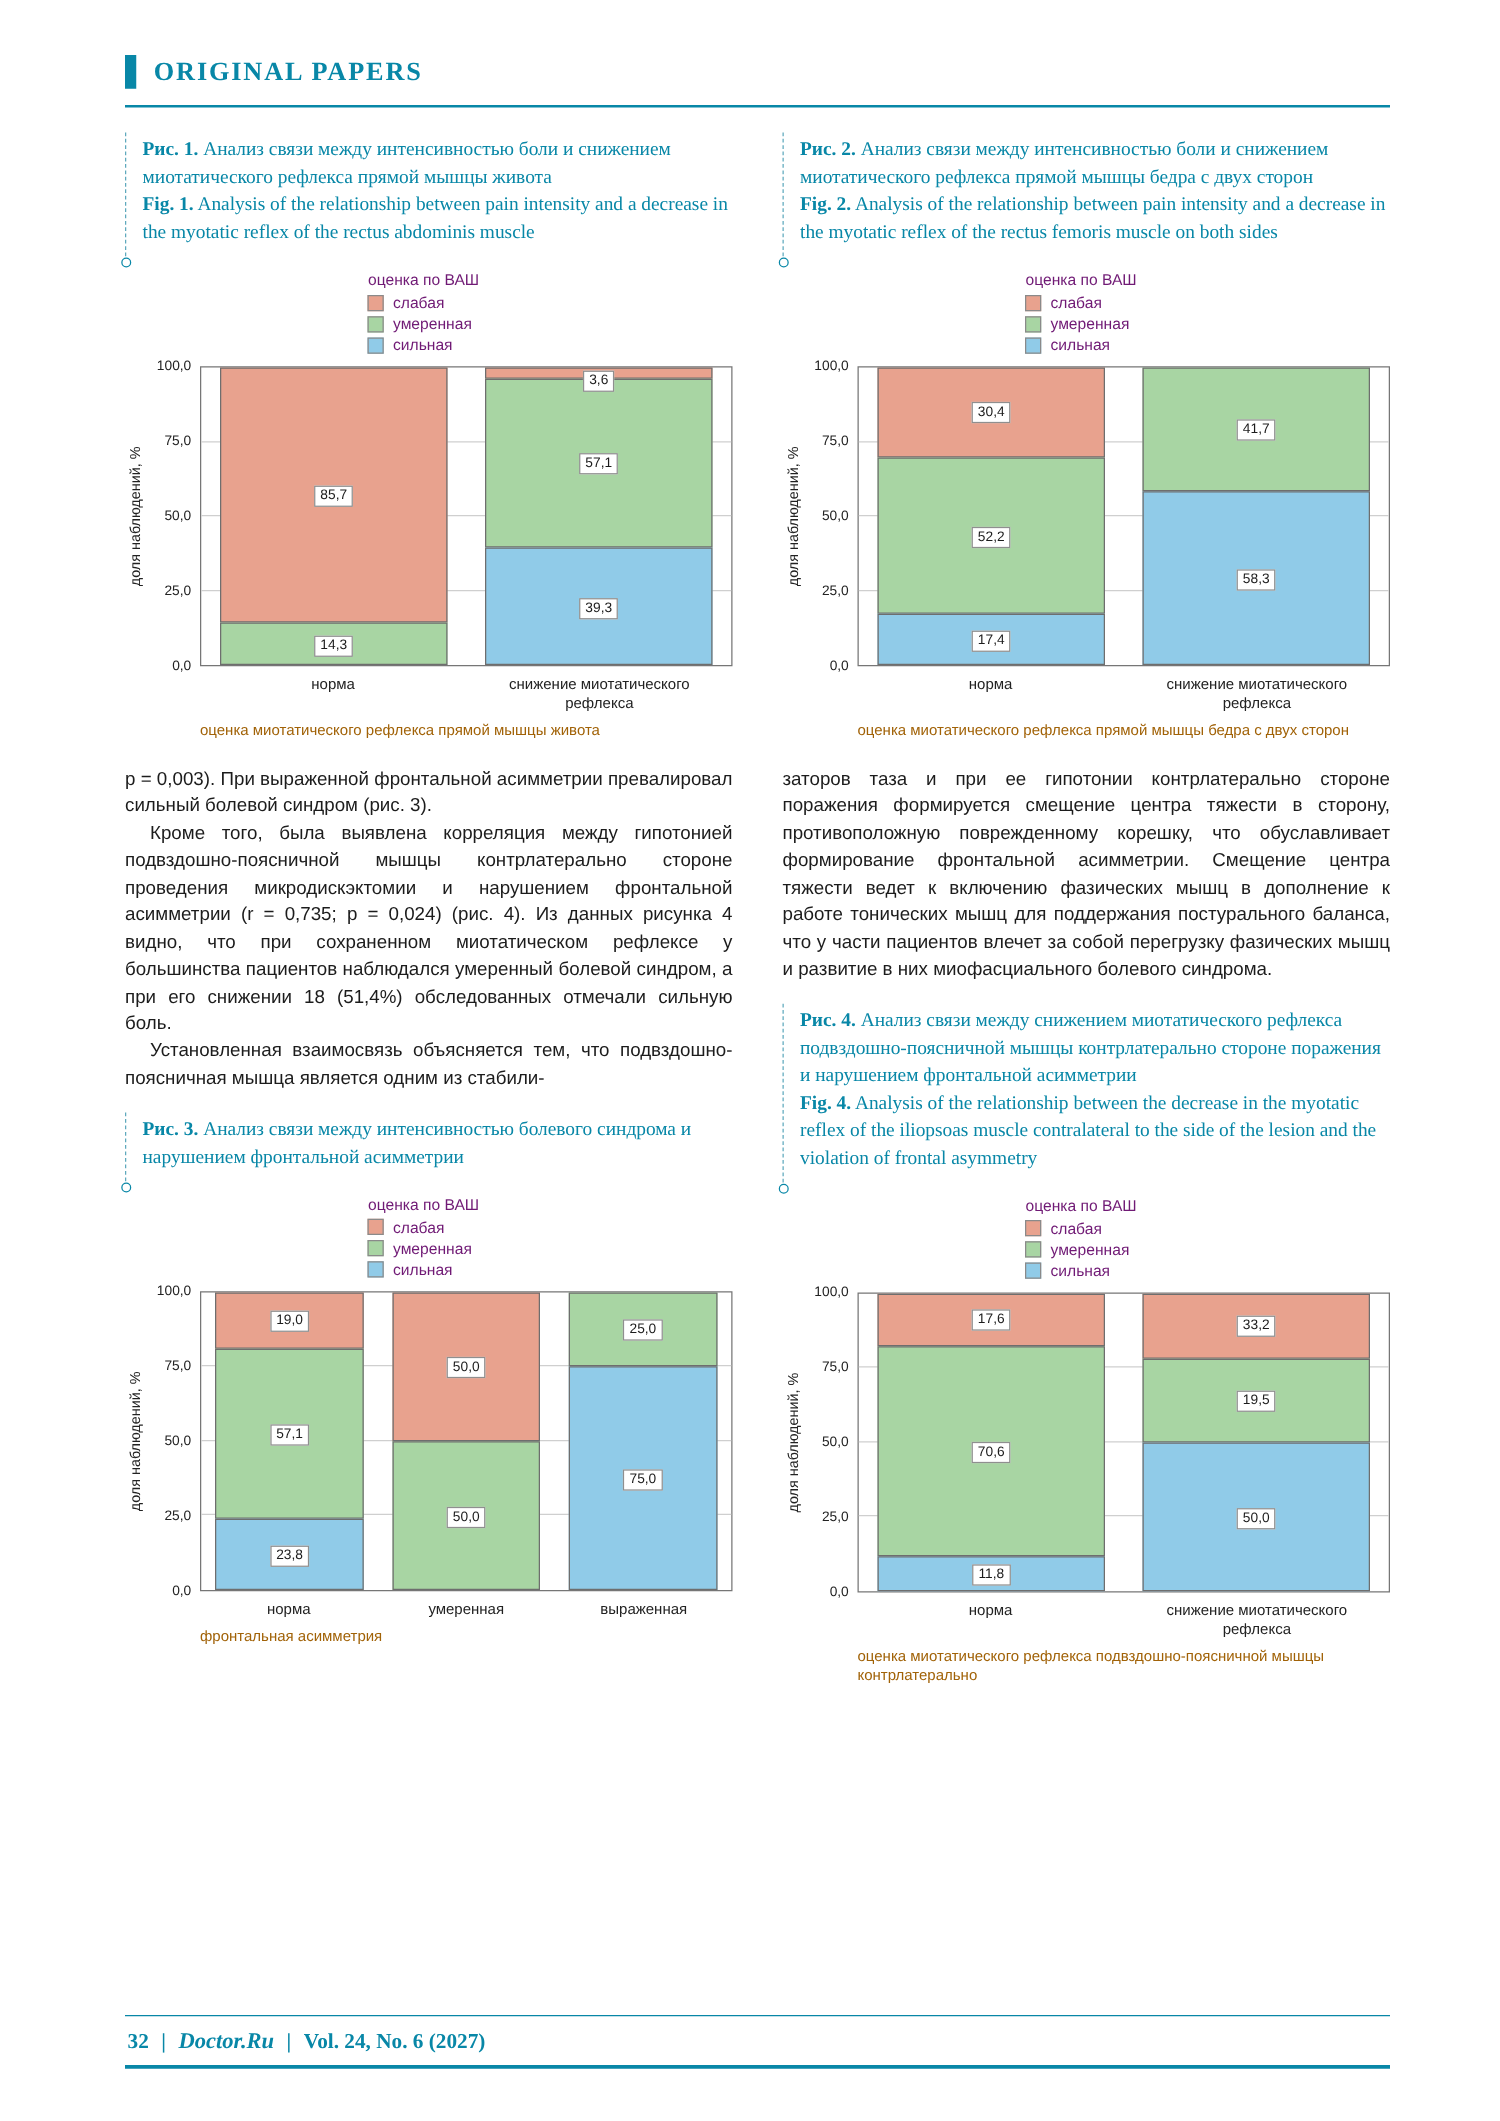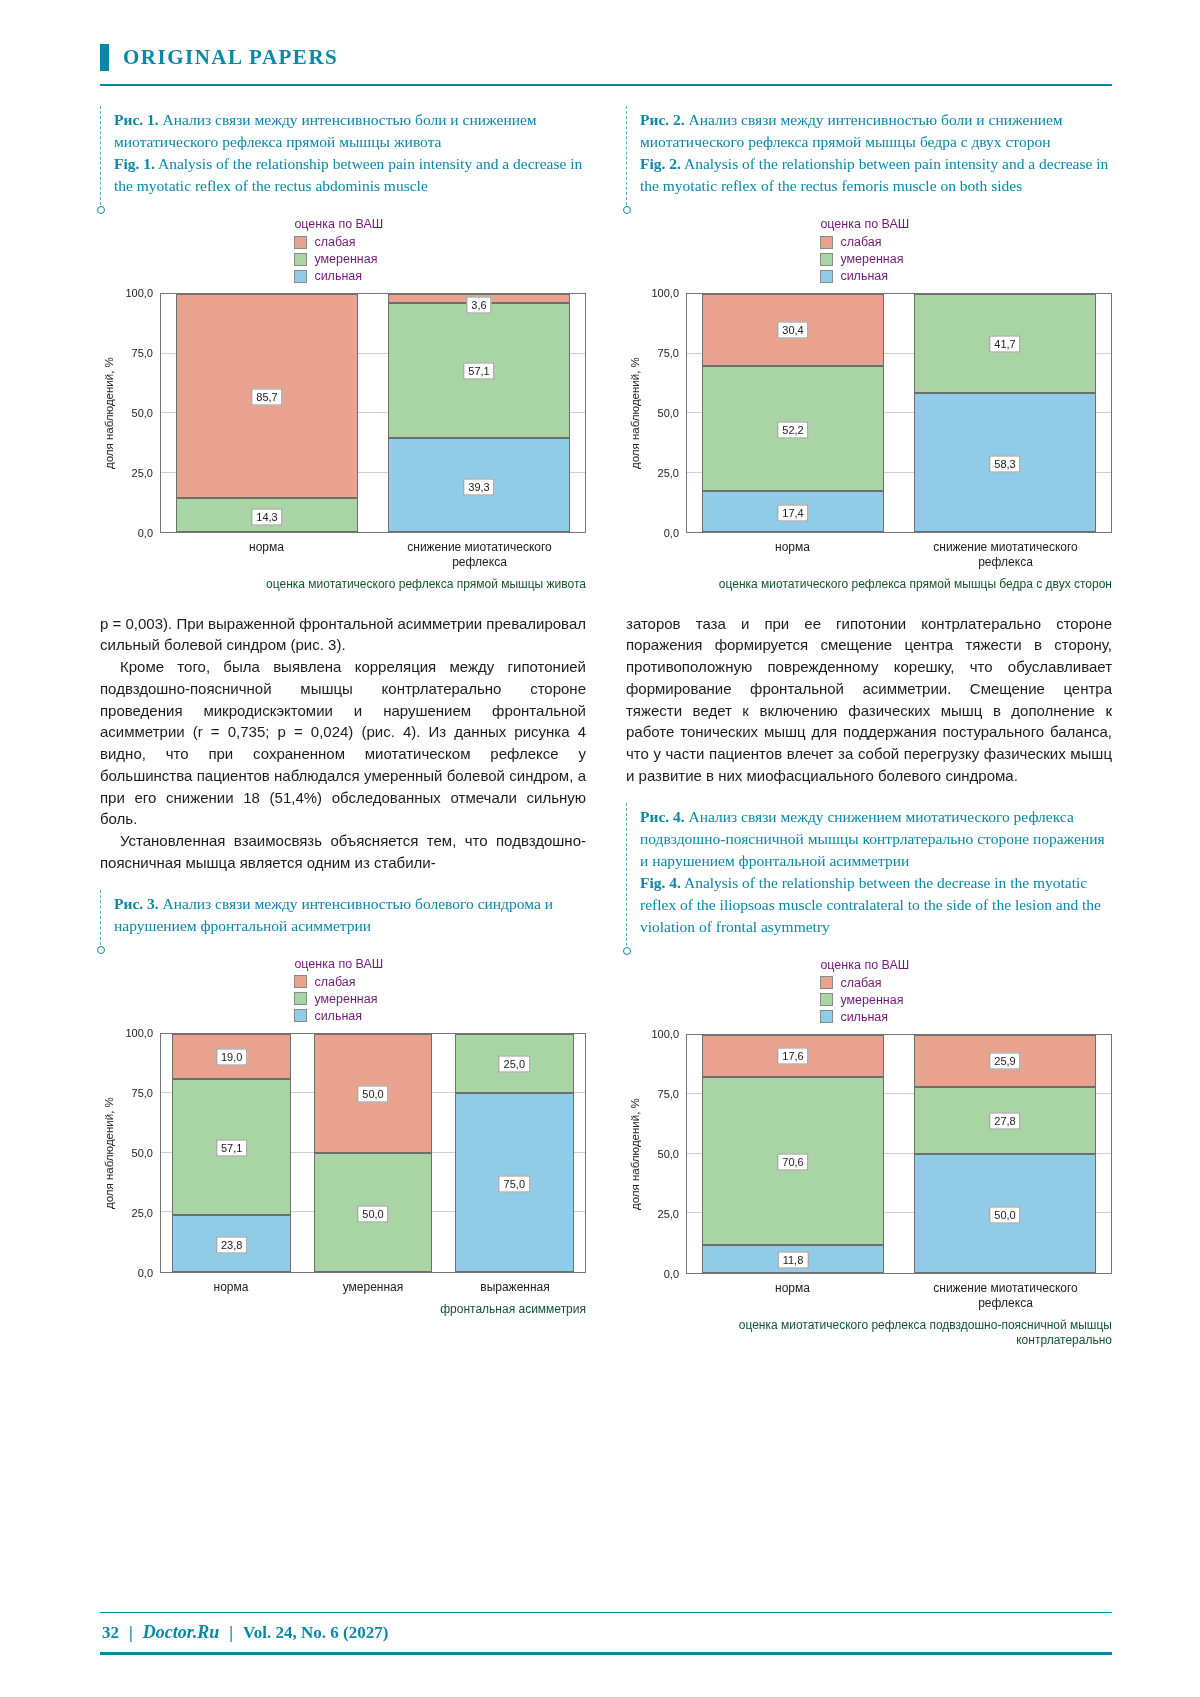--- a/index.html
+++ b/index.html
@@ -40,21 +40,21 @@
   .plot { flex:1; position:relative; height:240px; border:1px solid #767676; background:#fff; }
   .gridline { position:absolute; left:0; right:0; height:1px; background:#cfcfcf; }
   .bars { position:absolute; top:0; left:0; right:0; bottom:0; display:flex; justify-content:space-around; align-items:flex-end; }
   .bar-slot { height:100%; position:relative; display:flex; align-items:flex-end; }
   .bar { width:100%; height:100%; display:flex; flex-direction:column-reverse; }
   .seg { width:100%; border:1px solid #6e6e6e; }
   .seg-label { position:absolute; left:50%; transform:translate(-50%,-50%); background:#fff; border:1px solid #8f8f8f;
                font-size:11px; line-height:15px; padding:0 4px; white-space:nowrap; z-index:2; }
   .xcats { display:flex; justify-content:space-around; margin-left:42px; margin-top:7px; }
   .xcat { text-align:center; font-size:12px; line-height:1.25; color:#222; }
-  .xlabel { text-align:right; font-size:12px; color:#14532d; margin-top:7px; margin-left:60px; line-height:1.3; }
+  .xlabel { text-align:left; font-size:12px; color:#a16207; margin-top:7px; margin-left:60px; line-height:1.3; }
 
   
   .bodytext { font-size:15px; line-height:1.45; text-align:justify; margin:4px 0 16px 0; }
   .bodytext p { margin:0; }
   .bodytext p.indent { text-indent:20px; }
 
   
   .footer { margin-top:auto; }
   .footer-rule { height:1px; background:#0887A7; }
   .footer-row { display:flex; align-items:baseline; gap:10px; padding:9px 0 9px 2px;
@@ -347,22 +347,22 @@
                       <span class="seg-label" style="top: 126.96px;">70,6</span>
                       <span class="seg-label" style="top: 21.12px;">17,6</span>
                     </div>
                     <div class="bar-slot" style="width: 43%;">
                       <div class="bar">
                         <div class="seg" style="height: 50%; background: rgb(144, 203, 232);"></div>
                         <div class="seg" style="height: 27.8%; background: rgb(168, 213, 163);"></div>
                         <div class="seg" style="height: 22.2%; background: rgb(232, 162, 142);"></div>
                       </div>
                       <span class="seg-label" style="top: 180px;">50,0</span>
-                      <span class="seg-label" style="top: 86.64px;">27,8</span>
-                      <span class="seg-label" style="top: 26.64px;">25,9</span>
+                      <span class="seg-label" style="top: 86.64px;">19,5</span>
+                      <span class="seg-label" style="top: 26.64px;">33,2</span>
                     </div>
                   </div>
                 </div>
               </div>
               <div class="xcats">
                 <div class="xcat" style="width: 46%;">норма</div>
                 <div class="xcat" style="width: 46%;">снижение миотатического рефлекса</div>
               </div>
             </div>
           </div>

